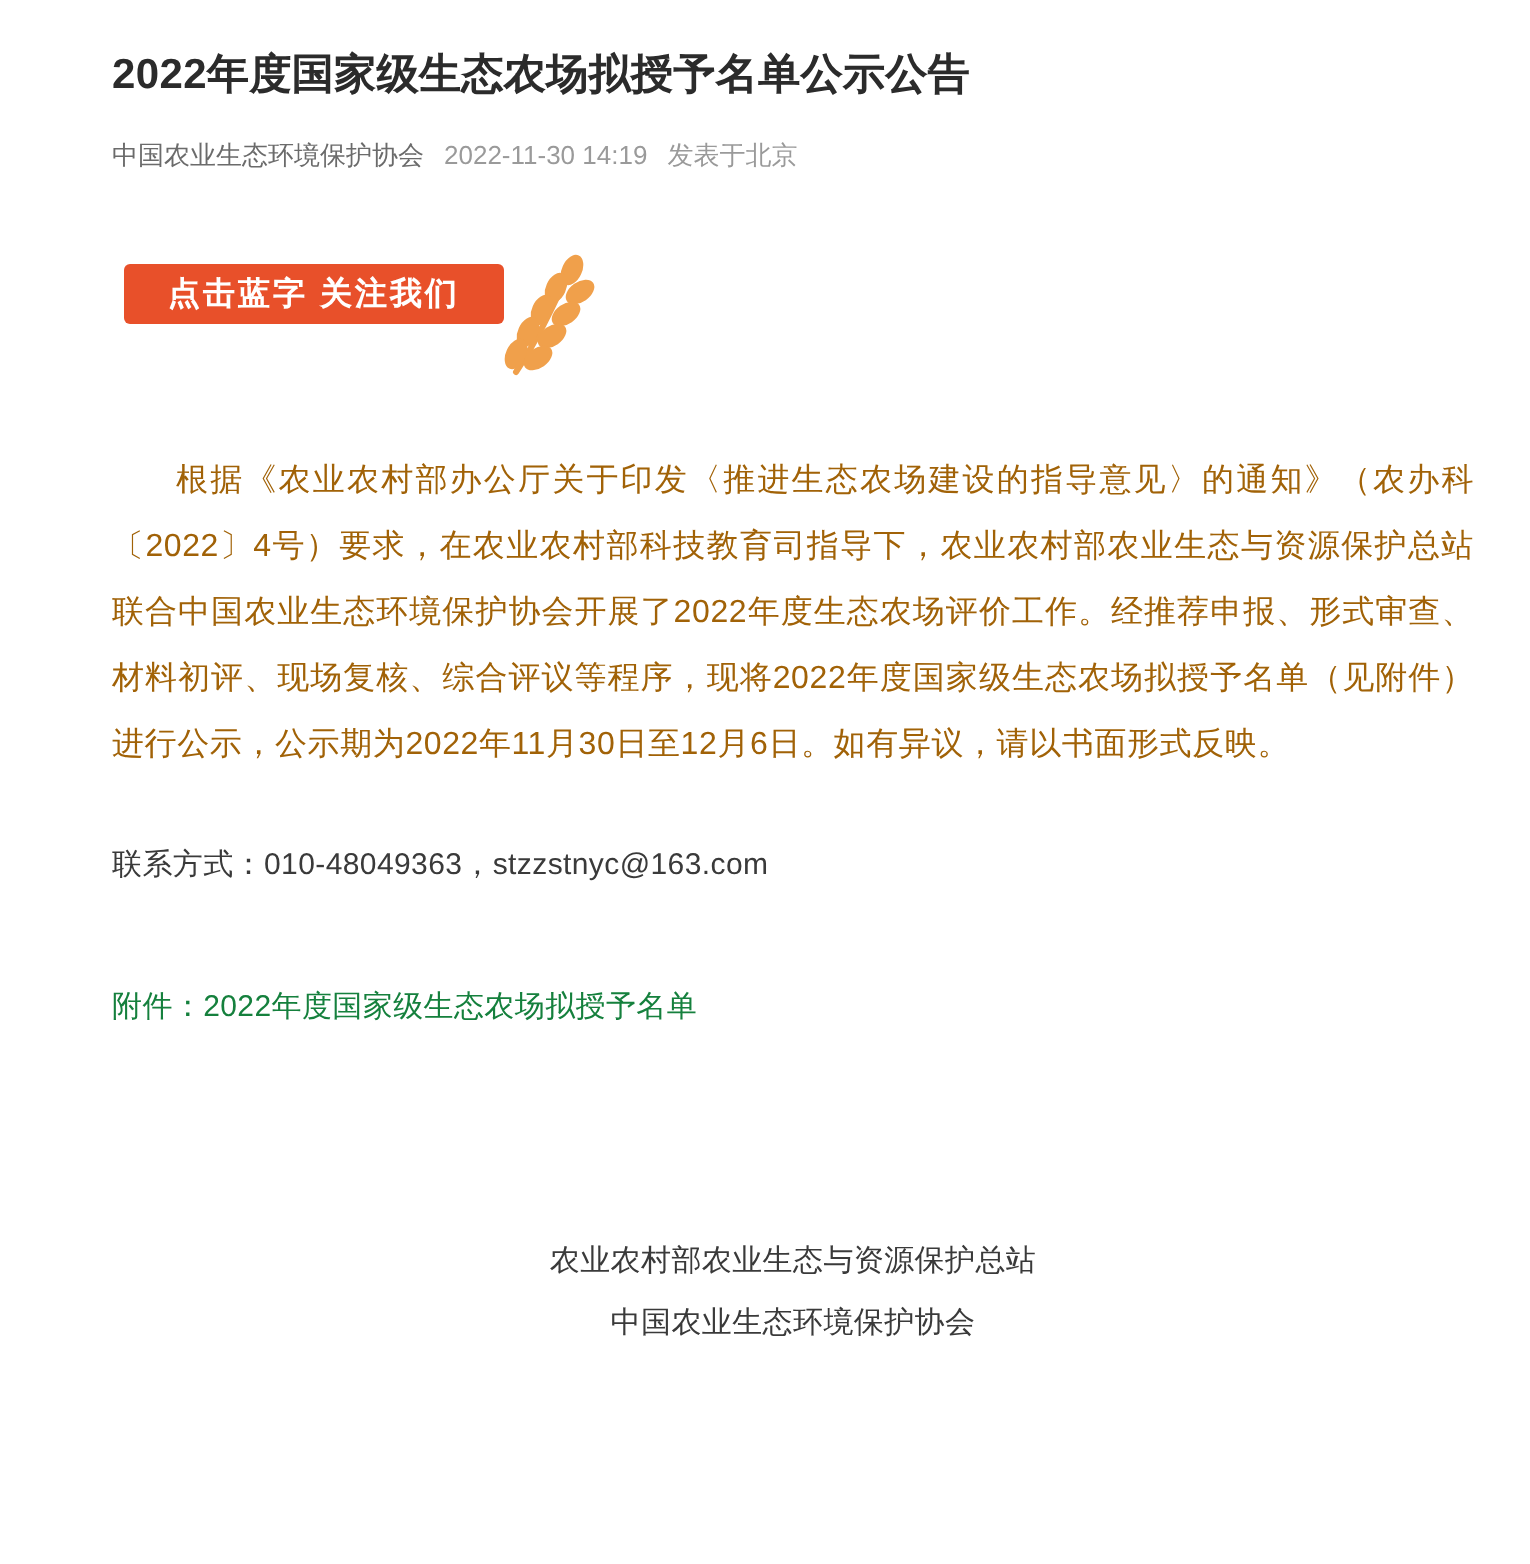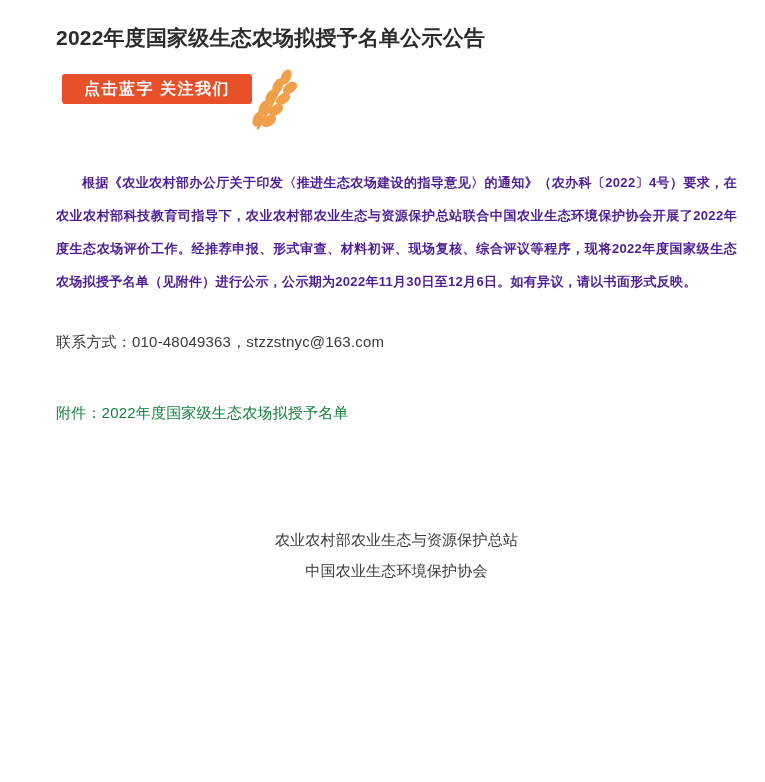--- a/index.html
+++ b/index.html
@@ -68,28 +68,27 @@
   }
   .wheat {
     position: absolute;
     left: 178px;
     top: 0px;
     width: 70px;
     height: 66px;
     z-index: 1;
   }
   .body-text {
-    font-size: 13px;
+    font-size: 16px;
     line-height: 33px;
-    color: #4c1d95;
+    color: #a16207;
     text-align: justify;
     text-indent: 2em;
     margin: 0 0 28px 0;
     letter-spacing: 0.3px;
-    font-weight: bold;
   }
   .contact-block {
     margin: 0 0 40px 0;
   }
   .contact-line {
     font-size: 15px;
     line-height: 31px;
     color: #3a3a3a;
     letter-spacing: 0.2px;
   }
@@ -111,20 +110,23 @@
     letter-spacing: 0.2px;
   }
 </style>
 </head>
 <body>
 
 <div class="article">
 
   <h1 class="title">2022年度国家级生态农场拟授予名单公示公告</h1>
 
+  <div class="meta">
+    <span class="source">中国农业生态环境保护协会</span><span class="sep"></span><span>2022-11-30 14:19</span><span class="sep"></span><span>发表于北京</span>
+  </div>
 
   <div class="banner-wrap">
     <span class="wheat">
       <svg width="70" height="66" viewBox="0 0 70 66" xmlns="http://www.w3.org/2000/svg">
         <g fill="none" stroke="#f0a04b" stroke-width="3" stroke-linecap="round">
           <path d="M52 6 C46 20 36 42 24 60"></path>
         </g>
         <g fill="#f0a04b">
           <ellipse cx="52" cy="9" rx="5" ry="8" transform="rotate(25 52 9)"></ellipse>
           <ellipse cx="44" cy="18" rx="5" ry="8" transform="rotate(25 44 18)"></ellipse>

